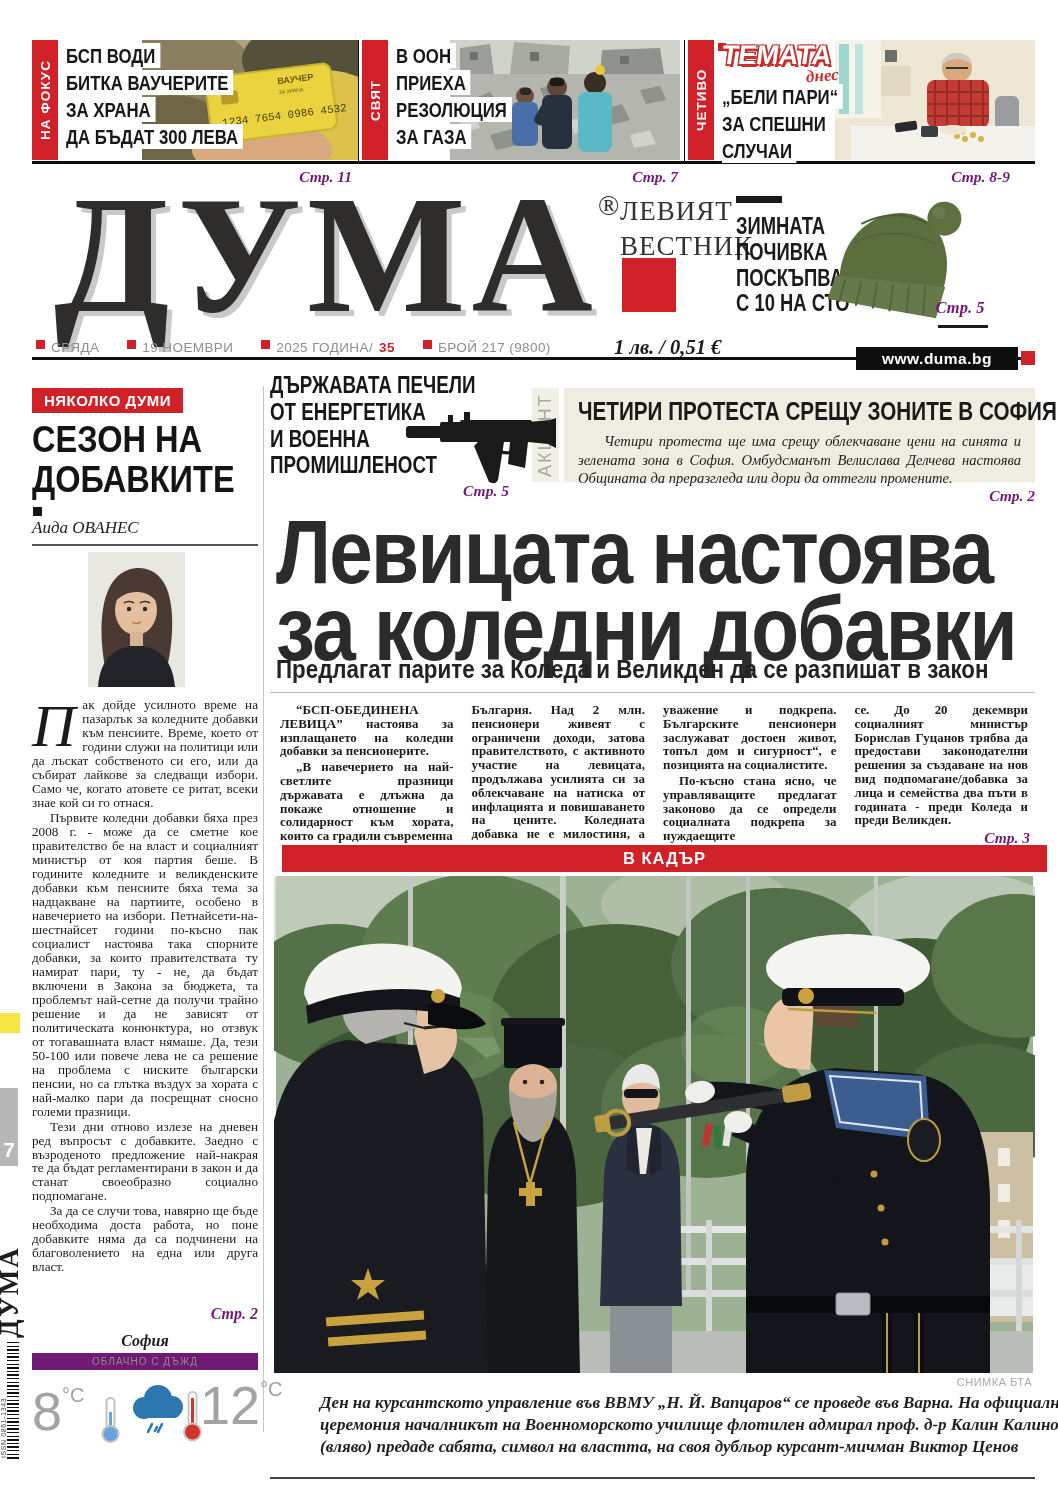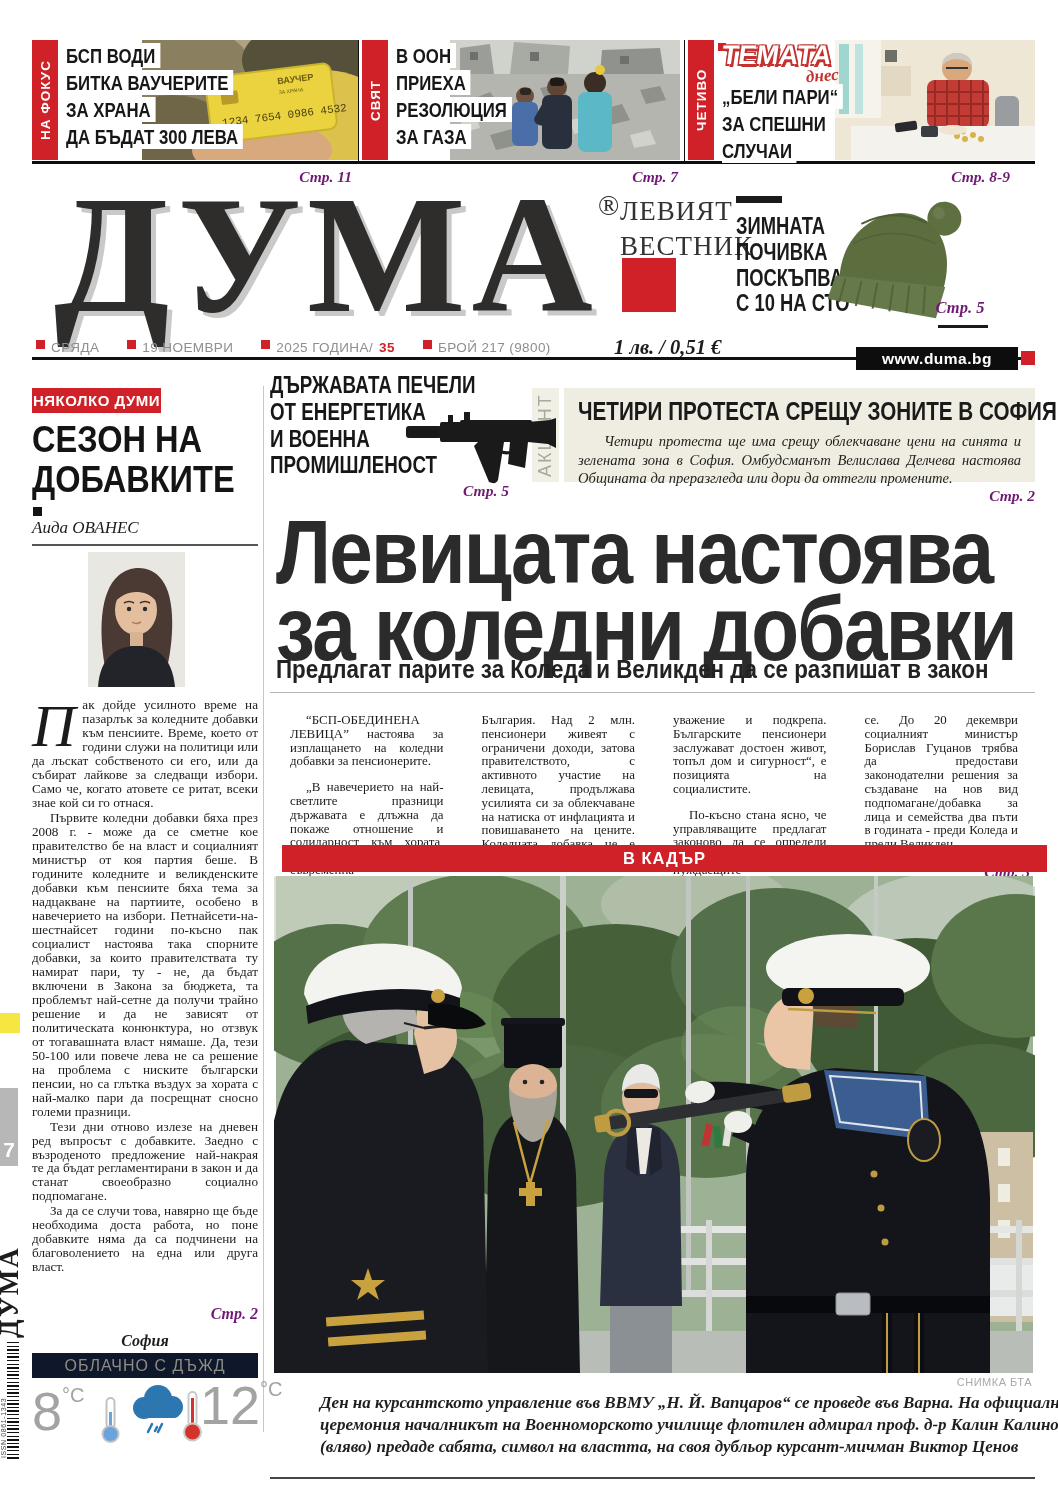--- a/index.html
+++ b/index.html
@@ -46,38 +46,38 @@
   .dlitem{display:flex;align-items:flex-start;gap:6px;}
   .dlsq{width:9px;height:9px;background:#cf2127;}
   .dlred{color:#cf2127;font-weight:bold;}
   #mainrule{left:32px;top:357px;width:1003px;height:2.5px;background:#101010;}
   #web{left:856px;top:347px;width:162px;height:23px;background:#0d0d0d;color:#fff;font-weight:bold;
        font-size:15.5px;display:flex;align-items:center;justify-content:center;letter-spacing:.5px;}
   #websq{left:1021px;top:351px;width:14px;height:14px;background:#cf2127;}
   
   #vdiv{left:263px;top:386px;width:1px;height:1046px;background:#c6c6c6;}
   #badge{left:32px;top:388px;background:#cf2127;color:#fff;font-weight:bold;font-size:15px;
-         padding:4px 1px;letter-spacing:.5px;}
+         padding:4px 12px;letter-spacing:.5px;}
   #ltitle{left:32px;top:420px;line-height:1.08;}
   #ltitle .tl{display:block;}
   #ltitle .sqz{transform:scaleX(.88);font-weight:bold;font-size:37px;color:#141414;}
   #lbullet{left:33px;top:507px;width:9px;height:9px;background:#141414;}
   #lauthor{left:32px;top:518px;font-family:"Liberation Serif",serif;font-style:italic;font-size:17px;}
   #lline{left:32px;top:544px;width:226px;height:2px;background:#555;}
   #portrait{left:88px;top:552px;width:97px;height:135px;}
   #lbody{left:32px;top:698px;width:226px;font-family:"Liberation Serif",serif;font-size:13.2px;
          line-height:1.06;text-align:justify;color:#1b1b1b;}
   #lbody p{margin:0 0 1px 0;}
   #lbody p.ind{text-indent:18px;}
   #dropcap{float:left;font-family:"Liberation Serif",serif;font-style:italic;font-size:60px;line-height:.78;
          margin:5px 7px 0 0;}
   #lpage{left:32px;top:1305px;width:226px;text-align:right;}
   #wcity{left:32px;top:1332px;width:226px;text-align:center;font-family:"Liberation Serif",serif;
          font-style:italic;font-weight:bold;font-size:16px;}
-  #wbar{left:32px;top:1353px;width:226px;height:25px;background:#0f172a;color:#8d8d86;font-size:16px;
+  #wbar{left:32px;top:1353px;width:226px;height:17px;background:#701a75;color:#8d8d86;font-size:10px;
         letter-spacing:1px;display:flex;align-items:center;justify-content:center;}
   .wtemp{position:absolute;font-size:54px;color:#a3a3a3;line-height:1;}
   .wdeg{font-size:20px;vertical-align:28px;color:#a3a3a3;}
   
   #energyhead{left:270px;top:372px;line-height:1.14;z-index:2;}
   #energyhead .tl{display:block;}
   #energyhead .sqz{background:#fff;padding-right:4px;font-weight:bold;font-size:23.5px;color:#171717;}
   #gun{left:404px;top:398px;z-index:1;}
   #energypage{left:436px;top:482px;width:100px;text-align:center;}
   #accenttab{left:532px;top:388px;width:27px;height:94px;background:#f1f0e7;color:#a9a99e;
@@ -90,21 +90,21 @@
   #accentpage{left:938px;top:487px;width:97px;text-align:right;}
   
   .bigline{left:276px;line-height:1;}
   .bigline .sqz{transform:scaleX(.86);font-weight:bold;font-size:91px;letter-spacing:-2px;color:#2b2b2b;}
   #subhead{left:276px;top:654px;}
   #subhead .sqz{transform:scaleX(.86);font-weight:bold;font-size:26px;color:#222;}
   #colrule{left:270px;top:692px;width:765px;height:1px;background:#b5b5b5;}
   #cols{left:278px;top:702px;width:752px;display:flex;gap:14px;}
   .col{width:178px;font-family:"Liberation Serif",serif;font-size:12.9px;line-height:1.07;
        text-align:justify;color:#1b1b1b;}
-  .col p{margin:12px;}
+  .col p{margin:2px;font-weight:bold;}
   .col p.ind{text-indent:16px;}
   #leadpage{text-align:right;margin-top:2px;}
   #banner{left:282px;top:845px;width:765px;height:27px;background:#cf2127;color:#fff;display:flex;
         align-items:center;justify-content:center;font-weight:bold;font-size:16.5px;letter-spacing:1px;}
   #photo{left:274px;top:876px;width:761px;height:497px;}
   #credit{left:274px;top:1376px;width:758px;text-align:right;font-size:11px;color:#a9a9a9;letter-spacing:.5px;}
   #caption{left:276px;top:1392px;width:754px;font-family:"Liberation Serif",serif;font-style:italic;
         font-weight:bold;font-size:17px;line-height:1.3;color:#1f1f1f;margin-left:44px;}
   #bottomrule{left:270px;top:1477px;width:765px;height:2px;background:#454545;}
   

